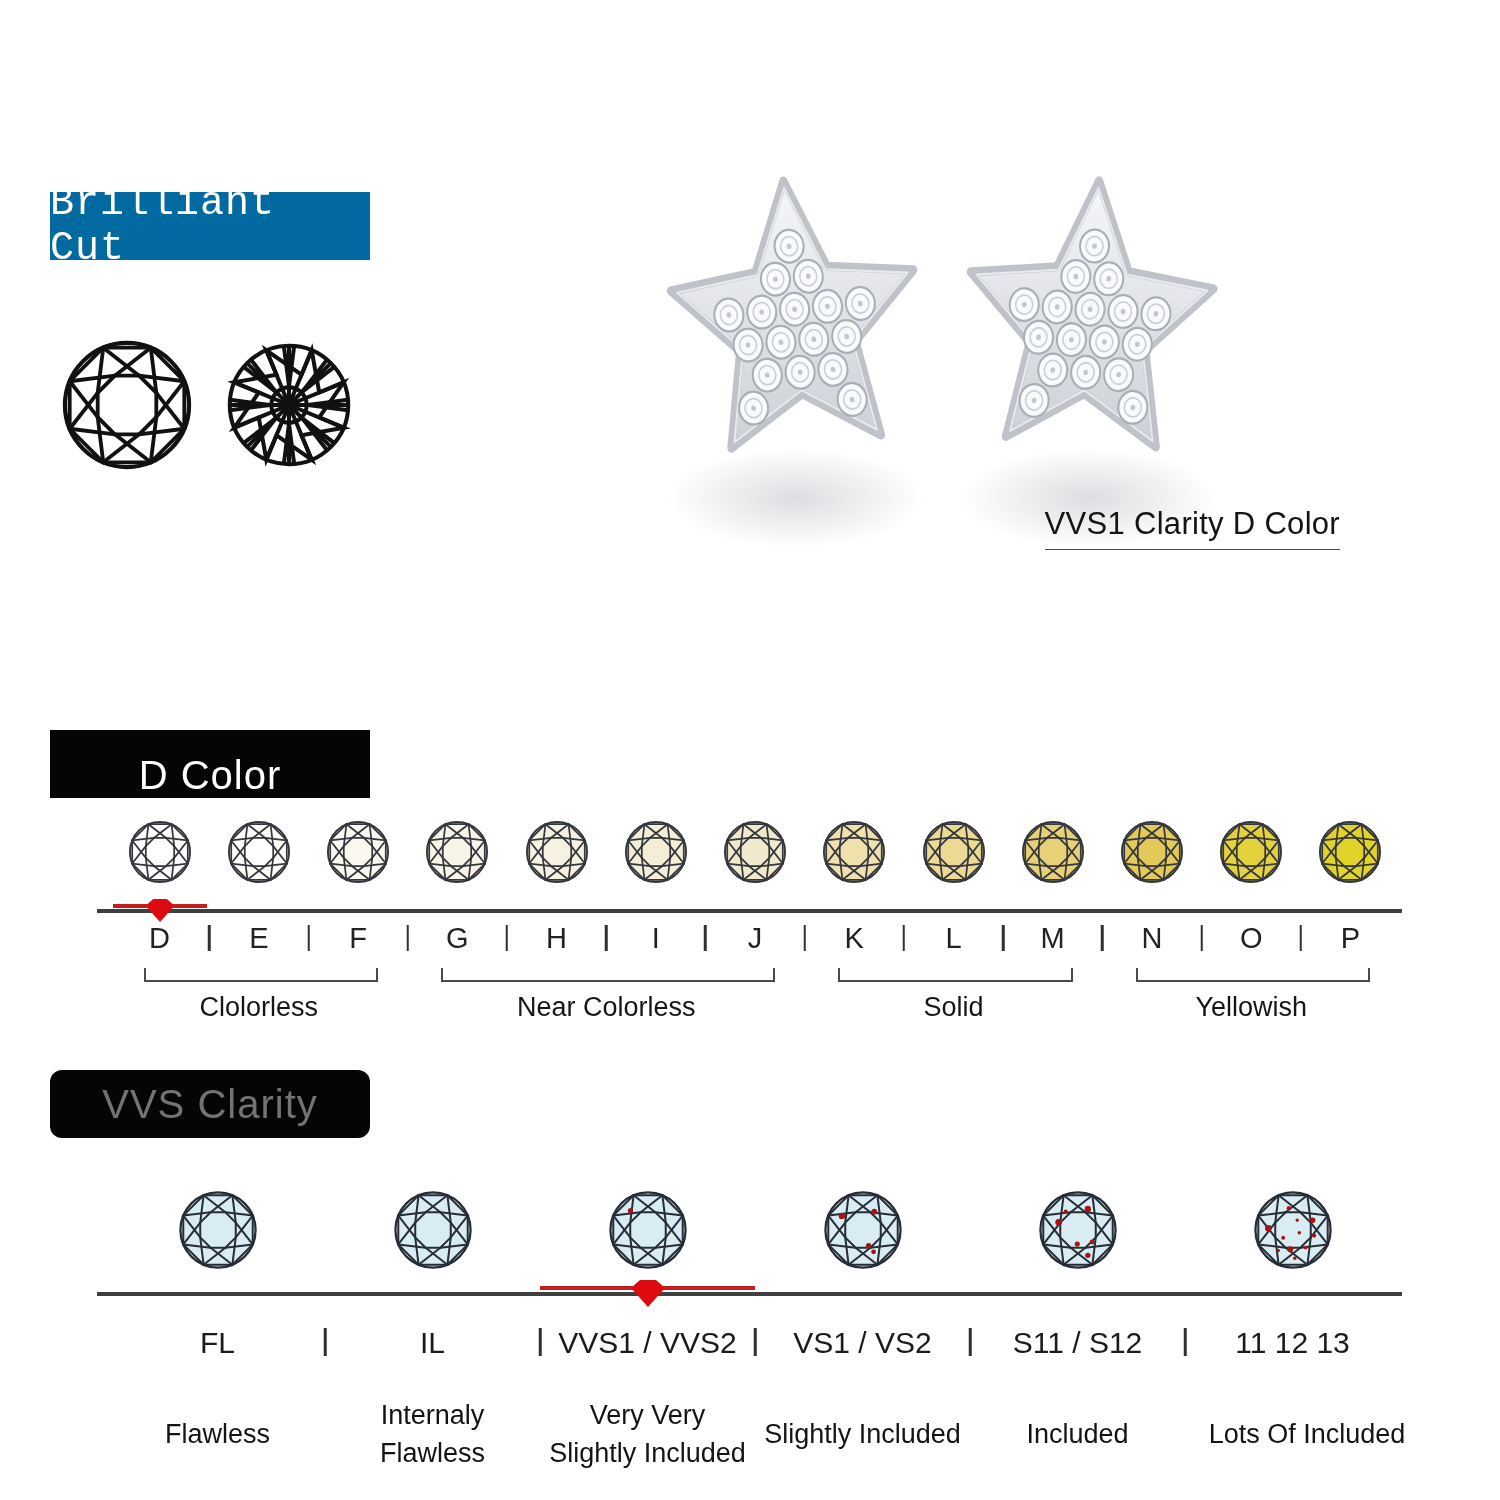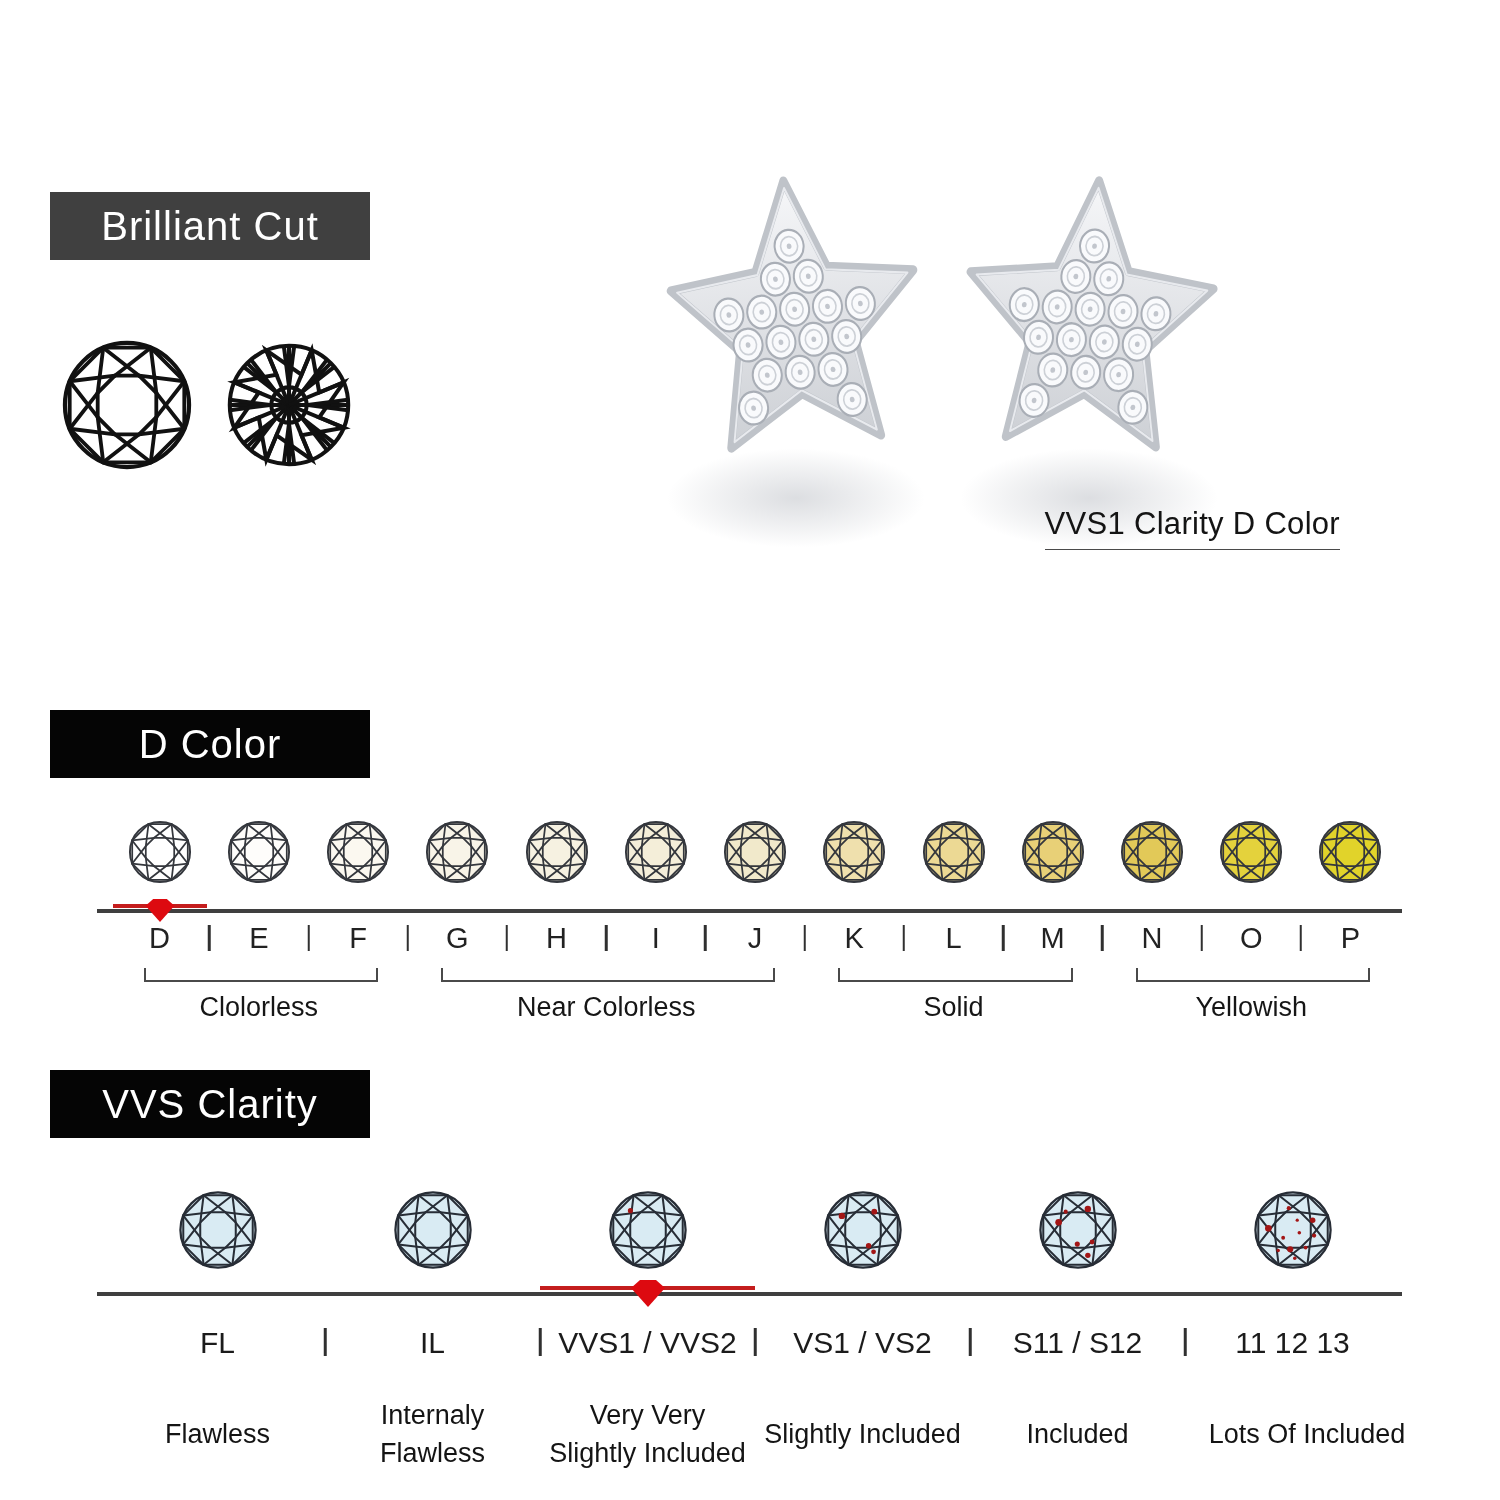--- a/index.html
+++ b/index.html
@@ -7,21 +7,21 @@
     width:1500px;height:1500px;position:relative;overflow:hidden;
     background:#ffffff;color:#1b1b1b;
     font-family:"Liberation Sans",sans-serif;
   }
   .badge{
     position:absolute;left:50px;width:320px;height:68px;background:#050505;
     color:#fff;display:flex;align-items:center;justify-content:center;
     font-size:40px;letter-spacing:1px;font-weight:400;
   }
   #badge-cut{top:192px;}
-  #badge-color{top:710px;}
+  #badge-color{top:730px;align-items:flex-end;}
   #badge-clarity{top:1070px;}
 
   #cut-facet{position:absolute;left:61px;top:339px;width:132px;height:132px;}
   #cut-pavilion{position:absolute;left:226px;top:342px;width:126px;height:126px;}
 
   #earrings{position:absolute;left:600px;top:140px;width:680px;height:400px;}
   .reflection{
     position:absolute;width:260px;height:100px;top:448px;
     background:radial-gradient(ellipse at center, rgba(130,136,148,0.28) 0%, rgba(130,136,148,0.10) 45%, rgba(130,136,148,0) 70%);
   }
@@ -56,21 +56,21 @@
     display:flex;align-items:center;justify-content:center;text-align:center;
     font-size:27px;line-height:1.42;white-space:pre-line;color:#141414;
   }
 
   .marker-line{position:absolute;height:4px;background:#c41d1d;}
   .marker-gem{position:absolute;}
 </style>
 </head>
 <body>
 
-<div class="badge" id="badge-cut" style="background: #404040; color: rgb(255, 255, 255);">
+<div class="badge" id="badge-cut" style="background: #0369a1; color: rgb(255, 255, 255); font-family: Liberation Mono, monospace;">
   <span>Brilliant Cut</span>
 </div>
 
 <div id="cut-facet"><svg viewBox="0 0 100 100" width="100%" height="100%">
     <circle cx="50" cy="50" r="47" fill="#ffffff" stroke="#111111" stroke-width="3.2"></circle>
     <g fill="none" stroke="#111111" stroke-width="2.8800000000000003" stroke-linecap="round">
         <line x1="93.4" y1="68.0" x2="68.0" y2="93.4"></line>
         <line x1="93.4" y1="68.0" x2="59.2" y2="72.2"></line>
         <line x1="68.0" y1="93.4" x2="72.2" y2="59.2"></line>
         <line x1="68.0" y1="93.4" x2="32.0" y2="93.4"></line>
@@ -758,21 +758,21 @@
     <div class="bracket" style="left:143.6px;width:230.5px"></div>
   <div class="group-label" style="left:258.8px">Clolorless</div>
     <div class="bracket" style="left:441.3px;width:329.7px"></div>
   <div class="group-label" style="left:606.2px">Near Colorless</div>
     <div class="bracket" style="left:838.2px;width:230.5px"></div>
   <div class="group-label" style="left:953.5px">Solid</div>
     <div class="bracket" style="left:1135.9px;width:230.5px"></div>
   <div class="group-label" style="left:1251.2px">Yellowish</div>
   </div>
 
-<div class="badge" id="badge-clarity" style="background: rgb(5, 5, 5); color: #ffffff;">
+<div class="badge" id="badge-clarity" style="background: rgb(5, 5, 5); color: #737373; border-radius: 12px;">
   <span>VVS Clarity</span>
 </div>
 <div id="clarity-icons">
     <div class="grade-icon" style="left:177.5px;top:1190px;width:80px;height:80px"><svg viewBox="0 0 100 100" width="100%" height="100%">
     <circle cx="50" cy="50" r="47" fill="#d9ebf3" stroke="#272d36" stroke-width="2.8"></circle>
     <g fill="none" stroke="#272d36" stroke-width="2.52" stroke-linecap="round">
           <line x1="93.4" y1="68.0" x2="68.0" y2="93.4"></line>
           <line x1="93.4" y1="68.0" x2="59.2" y2="72.2"></line>
           <line x1="68.0" y1="93.4" x2="72.2" y2="59.2"></line>
           <line x1="68.0" y1="93.4" x2="32.0" y2="93.4"></line>

